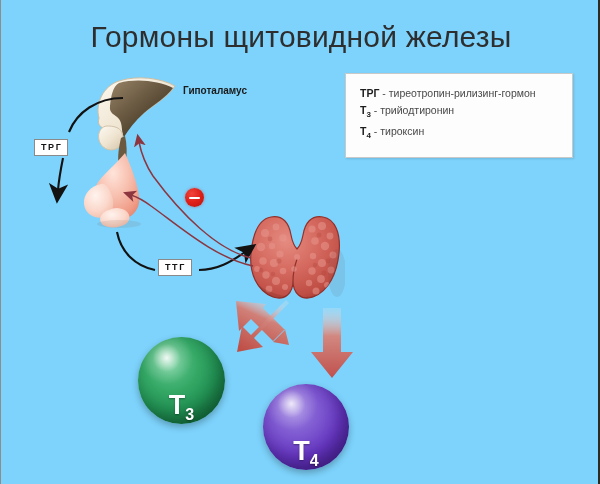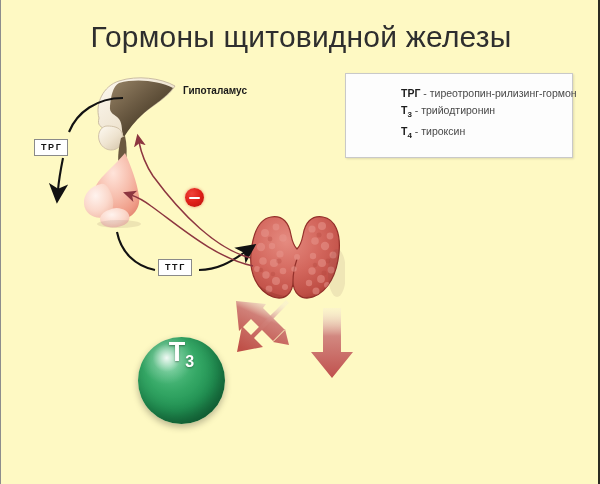--- a/index.html
+++ b/index.html
@@ -7,21 +7,21 @@
     padding: 0;
     background: #ffffff;
   }
   body {
     font-family: "Liberation Sans", sans-serif;
   }
   #canvas {
     position: relative;
     width: 600px;
     height: 484px;
-    background: #fef9c3;
+    background: #7dd3fc;
     overflow: hidden;
     border-left: 1px solid #8d8d8d;
     border-right: 2px solid #2b2b22;
     box-sizing: border-box;
   }
 
   
   #title {
     position: absolute;
     left: 0;
@@ -45,21 +45,20 @@
     background: #fdfdfd;
     border: 1px solid #c9c9c9;
     box-shadow: 1px 1px 2px rgba(0,0,0,0.12);
     box-sizing: border-box;
   }
   .legend-row {
     font-size: 10.5px;
     color: #3a3a3a;
     line-height: 16.5px;
     white-space: nowrap;
-    margin-left: 41px;
   }
   .legend-abbr {
     font-weight: bold;
     color: #1d1d1d;
   }
   .legend-abbr sub {
     font-size: 8px;
   }
   .legend-desc { color: #494949; }
 
@@ -131,21 +130,21 @@
     width: 600px;
     height: 484px;
     pointer-events: none;
   }
 
   
   .sphere {
     position: absolute;
     border-radius: 50%;
     display: flex;
-    align-items: flex-start;
+    align-items: flex-end;
     justify-content: center;
     color: #ffffff;
     font-size: 27px;
     font-weight: bold;
     text-shadow: 0 1px 2px rgba(0,0,0,0.35);
   }
   .sphere sub {
     font-size: 16px;
     font-weight: bold;
   }
@@ -387,14 +386,17 @@
   <div class="organ-label" id="label-hypothalamus">Гипоталамус</div>
 
   <div class="tag-box" id="tag-trh">ТРГ</div>
   <div class="tag-box" id="tag-tsh">ТТГ</div>
 
   <div id="feedback-minus"></div>
 
   <div class="sphere" id="sphere-t3">
     <span><span>T</span><sub>3</sub></span>
   </div>
+  <div class="sphere" id="sphere-t4">
+    <span><span>T</span><sub>4</sub></span>
+  </div>
 
 </div>
 
 </body></html>

